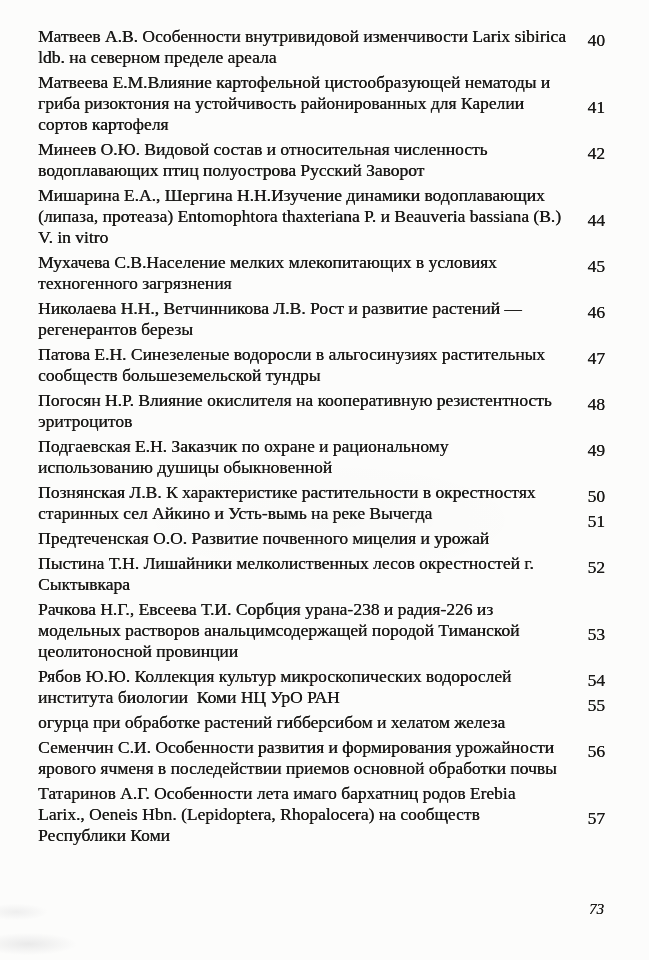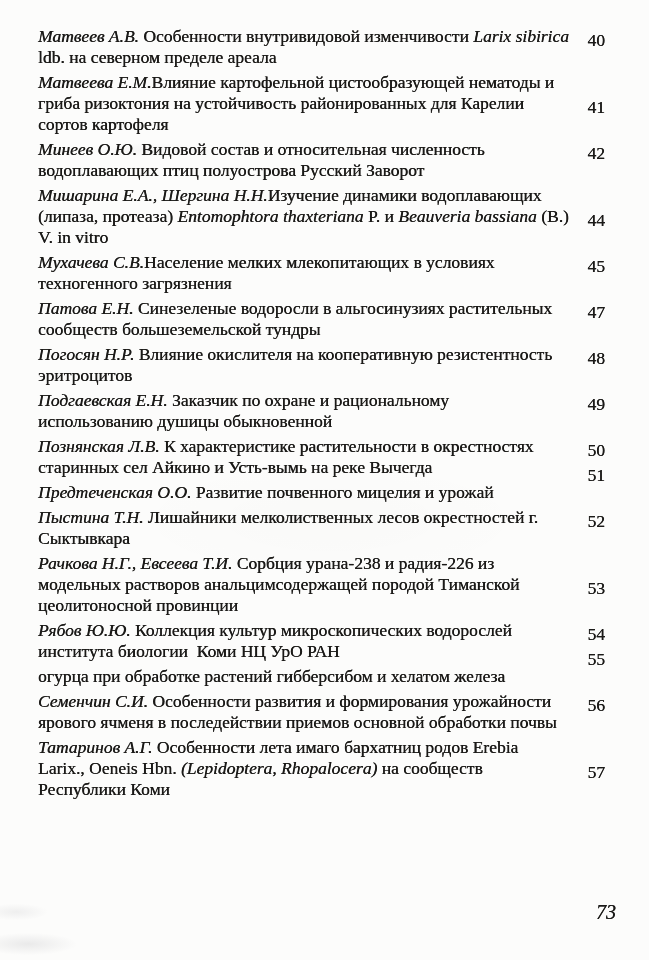--- a/index.html
+++ b/index.html
@@ -27,30 +27,30 @@
     left: 38px; right: 44px; top: 26px;
   }
   .entry {
     position: relative;
     padding-right: 14px;     
     margin-bottom: 4px;
     font-size: 17.5px;
     line-height: 21px;
   }
   .line { display: block; white-space: pre-wrap; }
-  .it { font-style: italic; }
+  .it { }
   .pg {
     position: absolute;
     right: 0; bottom: 17px;
     font-style: normal;
   }
   .folio {
     position: absolute;
-    right: 33px; top: 901px;
-    font-size: 20px;
+    right: 45px; top: 901px;
+    font-size: 15px;
     font-style: italic;
   }
 </style>
 </head>
 <body>
 
 <div class="page" style="color: rgb(27, 26, 24);">
   <main class="toc" id="toc">
       <div class="entry">
         <span class="line"><span class="it">Матвеев А.В.</span><span> Особенности внутривидовой изменчивости </span><span class="it">Larix sibirica</span></span>
@@ -71,20 +71,25 @@
       <div class="entry">
         <span class="line"><span class="it">Мишарина Е.А., Шергина Н.Н.</span><span>Изучение динамики водоплавающих</span></span>
         <span class="line"><span>(липаза, протеаза) </span><span class="it">Entomophtora thaxteriana</span><span> P. и </span><span class="it">Beauveria bassiana</span><span> (B.)</span></span>
         <span class="line"><span>V. in vitro</span></span>
         <span class="pg">44</span>
       </div>
       <div class="entry">
         <span class="line"><span class="it">Мухачева С.В.</span><span>Население мелких млекопитающих в условиях</span></span>
         <span class="line"><span>техногенного загрязнения</span></span>
         <span class="pg">45</span>
+      </div>
+      <div class="entry">
+        <span class="line"><span class="it">Николаева Н.Н., Ветчинникова Л.В.</span><span> Рост и развитие растений —</span></span>
+        <span class="line"><span>регенерантов березы</span></span>
+        <span class="pg">46</span>
       </div>
       <div class="entry">
         <span class="line"><span class="it">Патова Е.Н.</span><span> Синезеленые водоросли в альгосинузиях растительных</span></span>
         <span class="line"><span>сообществ большеземельской тундры</span></span>
         <span class="pg">47</span>
       </div>
       <div class="entry">
         <span class="line"><span class="it">Погосян Н.Р.</span><span> Влияние окислителя на кооперативную резистентность</span></span>
         <span class="line"><span>эритроцитов</span></span>
         <span class="pg">48</span>

